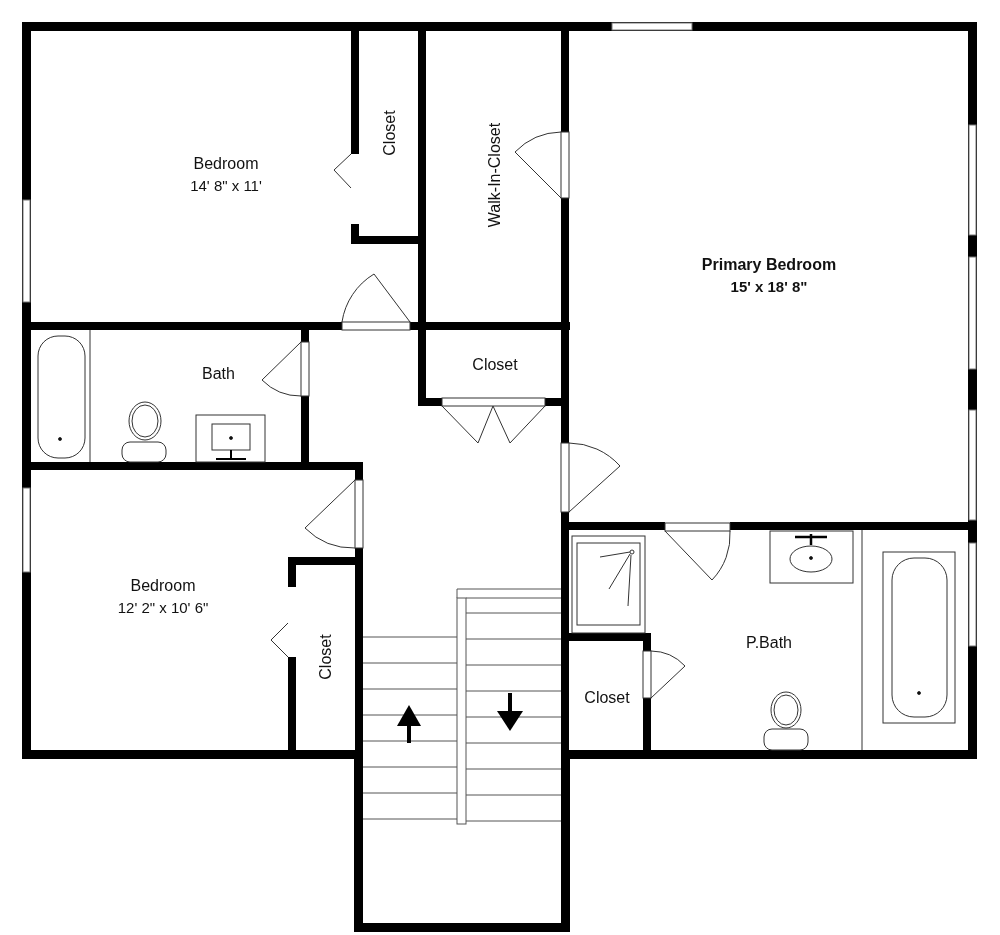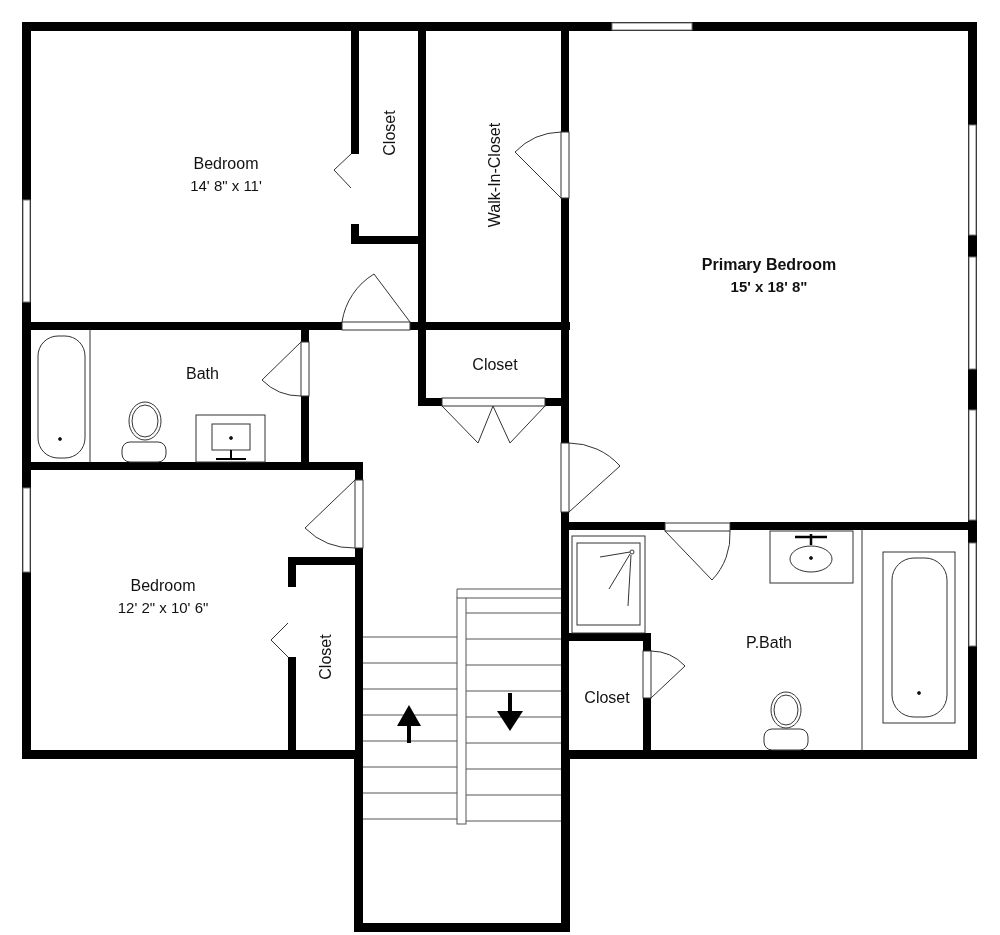--- a/index.html
+++ b/index.html
@@ -206,21 +206,21 @@
 <div class="lbl rot" style="left:390px;top:133px;">
   <span class="name">Closet</span>
 </div>
 <div class="lbl rot" style="left:495px;top:175px;">
   <span class="name">Walk-In-Closet</span>
 </div>
 <div class="lbl" style="left:769px;top:277px;font-weight:bold;">
   <span class="name">Primary Bedroom</span>
   <span class="dims">15' x 18' 8"</span>
 </div>
-<div class="lbl" style="left:180px;top:374px;padding-left:45px;">
+<div class="lbl" style="left:196px;top:374px;padding-left:45px;">
   <span class="name">Bath</span>
 </div>
 <div class="lbl" style="left:495px;top:365px;">
   <span class="name">Closet</span>
 </div>
 <div class="lbl" style="left:163px;top:598px;">
   <span class="name">Bedroom</span>
   <span class="dims">12' 2" x 10' 6"</span>
 </div>
 <div class="lbl rot" style="left:326px;top:657px;">

